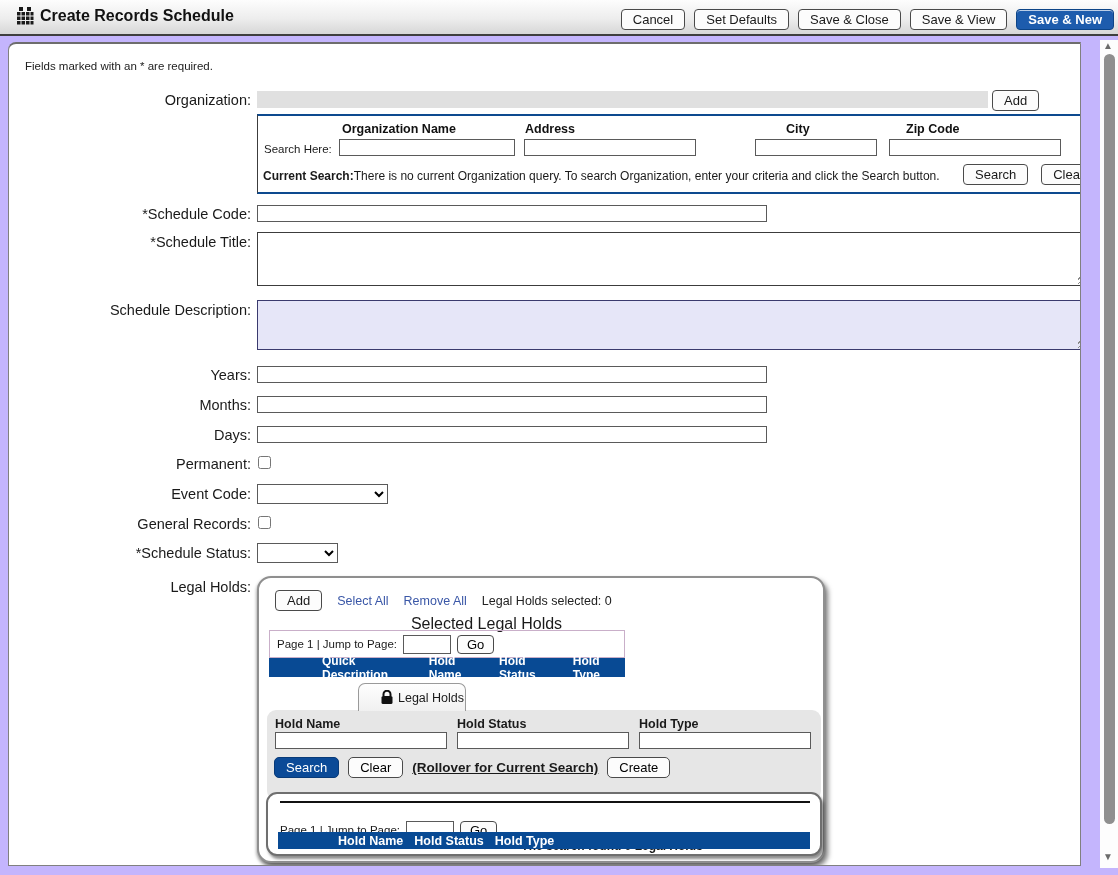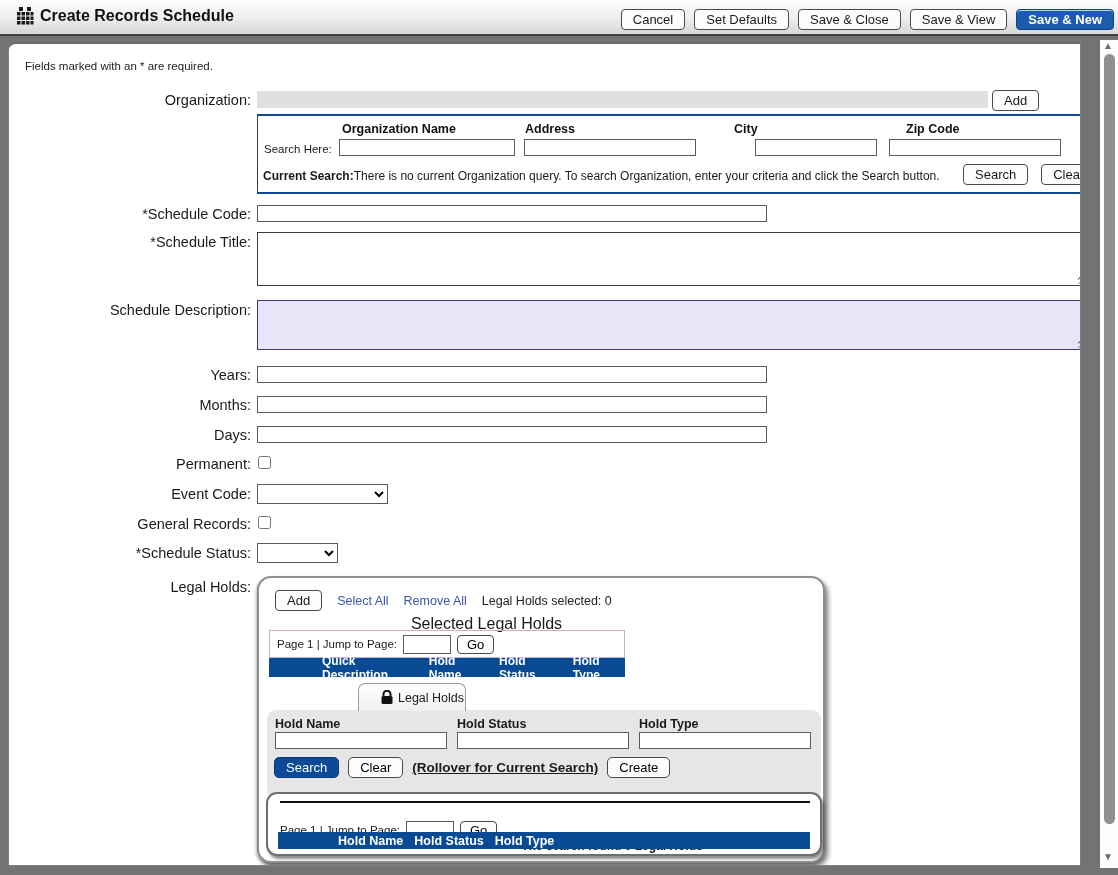--- a/index.html
+++ b/index.html
@@ -1,18 +1,18 @@
 <!DOCTYPE html>
 <html><head>
 <meta charset="utf-8">
 <style>
   * { box-sizing: border-box; margin: 0; padding: 0; }
   html, body { width: 1118px; height: 875px; overflow: hidden; background: #fff;
     font-family: "Liberation Sans", sans-serif; color: #1a1a1a; }
-  .page { position: relative; width: 1118px; height: 875px; background: #737373; }
+  .page { position: relative; width: 1118px; height: 875px; background: #c4b5fd; }
 
   
   .titlebar { position: absolute; top: 0; left: 0; width: 1118px; height: 36px;
     background: linear-gradient(#fdfdfd, #ededed 55%, #d7d7d7);
     border-bottom: 2px solid #3f3f3f; }
   .titlebar-left { position: absolute; left: 16px; top: 7px; display: flex; align-items: center; gap: 6px; }
   .page-title { font-size: 16px; font-weight: bold; color: #111; }
   .titlebar-buttons { position: absolute; right: 4px; top: 9px; display: flex; gap: 9px; }
   .btn { display: inline-block; background: #fcfcfc; border: 1px solid #4a4a4a; border-radius: 4px;
     padding: 2px 11px; font-size: 13px; color: #1a1a1a; cursor: pointer; white-space: nowrap;
@@ -135,21 +135,21 @@
   <div class="content">
     <div class="required-note">Fields marked with an * are required.</div>
 
     <div class="flabel" style="top:48px;">Organization:</div>
     <div class="org-bar"></div>
     <button class="btn org-add">Add</button>
 
     <div class="org-search-box">
       <div class="col-head" style="left:84px;">Organization Name</div>
       <div class="col-head" style="left:267px;">Address</div>
-      <div class="col-head" style="left:476px;">City</div>
+      <div class="col-head" style="left:528px;">City</div>
       <div class="col-head" style="left:648px;">Zip Code</div>
       <div class="search-here">Search Here:</div>
       <input class="txt osb-input" style="left: 81px; width: 176px;">
       <input class="txt osb-input" style="left: 266px; width: 172px;">
       <input class="txt osb-input" style="left: 497px; width: 122px;">
       <input class="txt osb-input" style="left: 631px; width: 172px;">
       <div class="cs-row">
         <span class="cs-label">Current Search:</span><span>There is no current Organization query. To search Organization, enter your criteria and click the Search button.</span>
       </div>
       <div class="cs-buttons">

